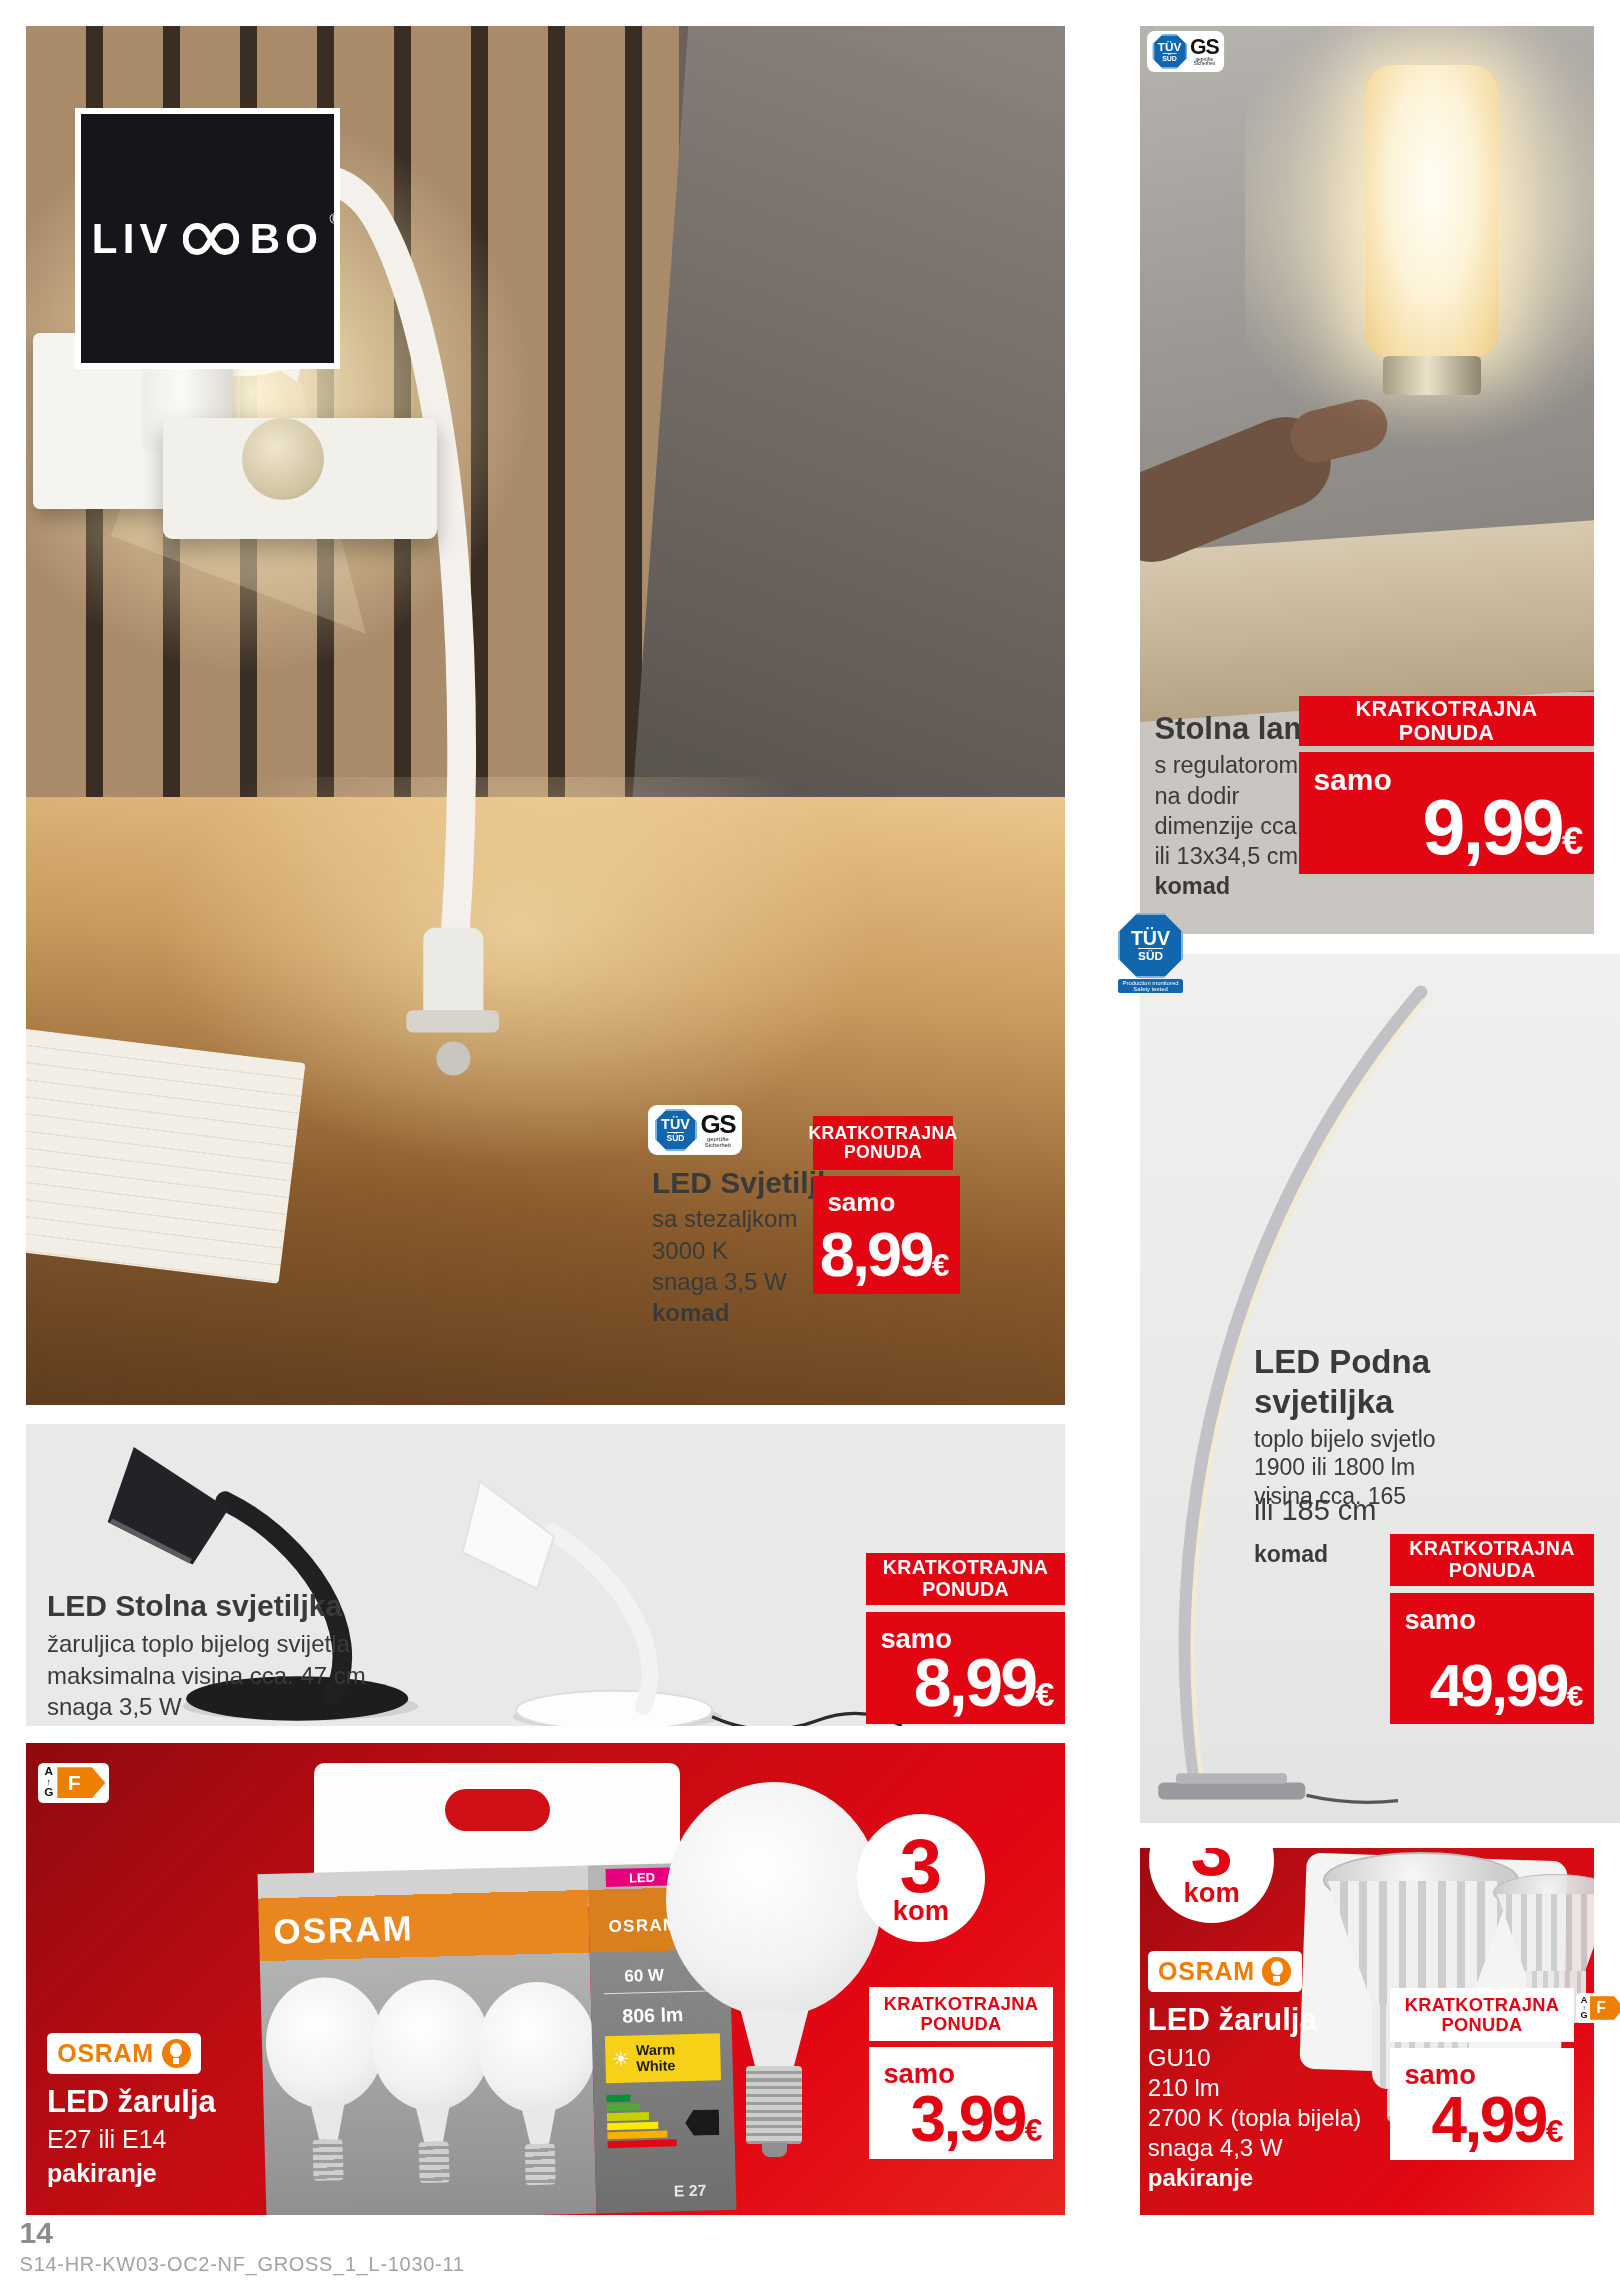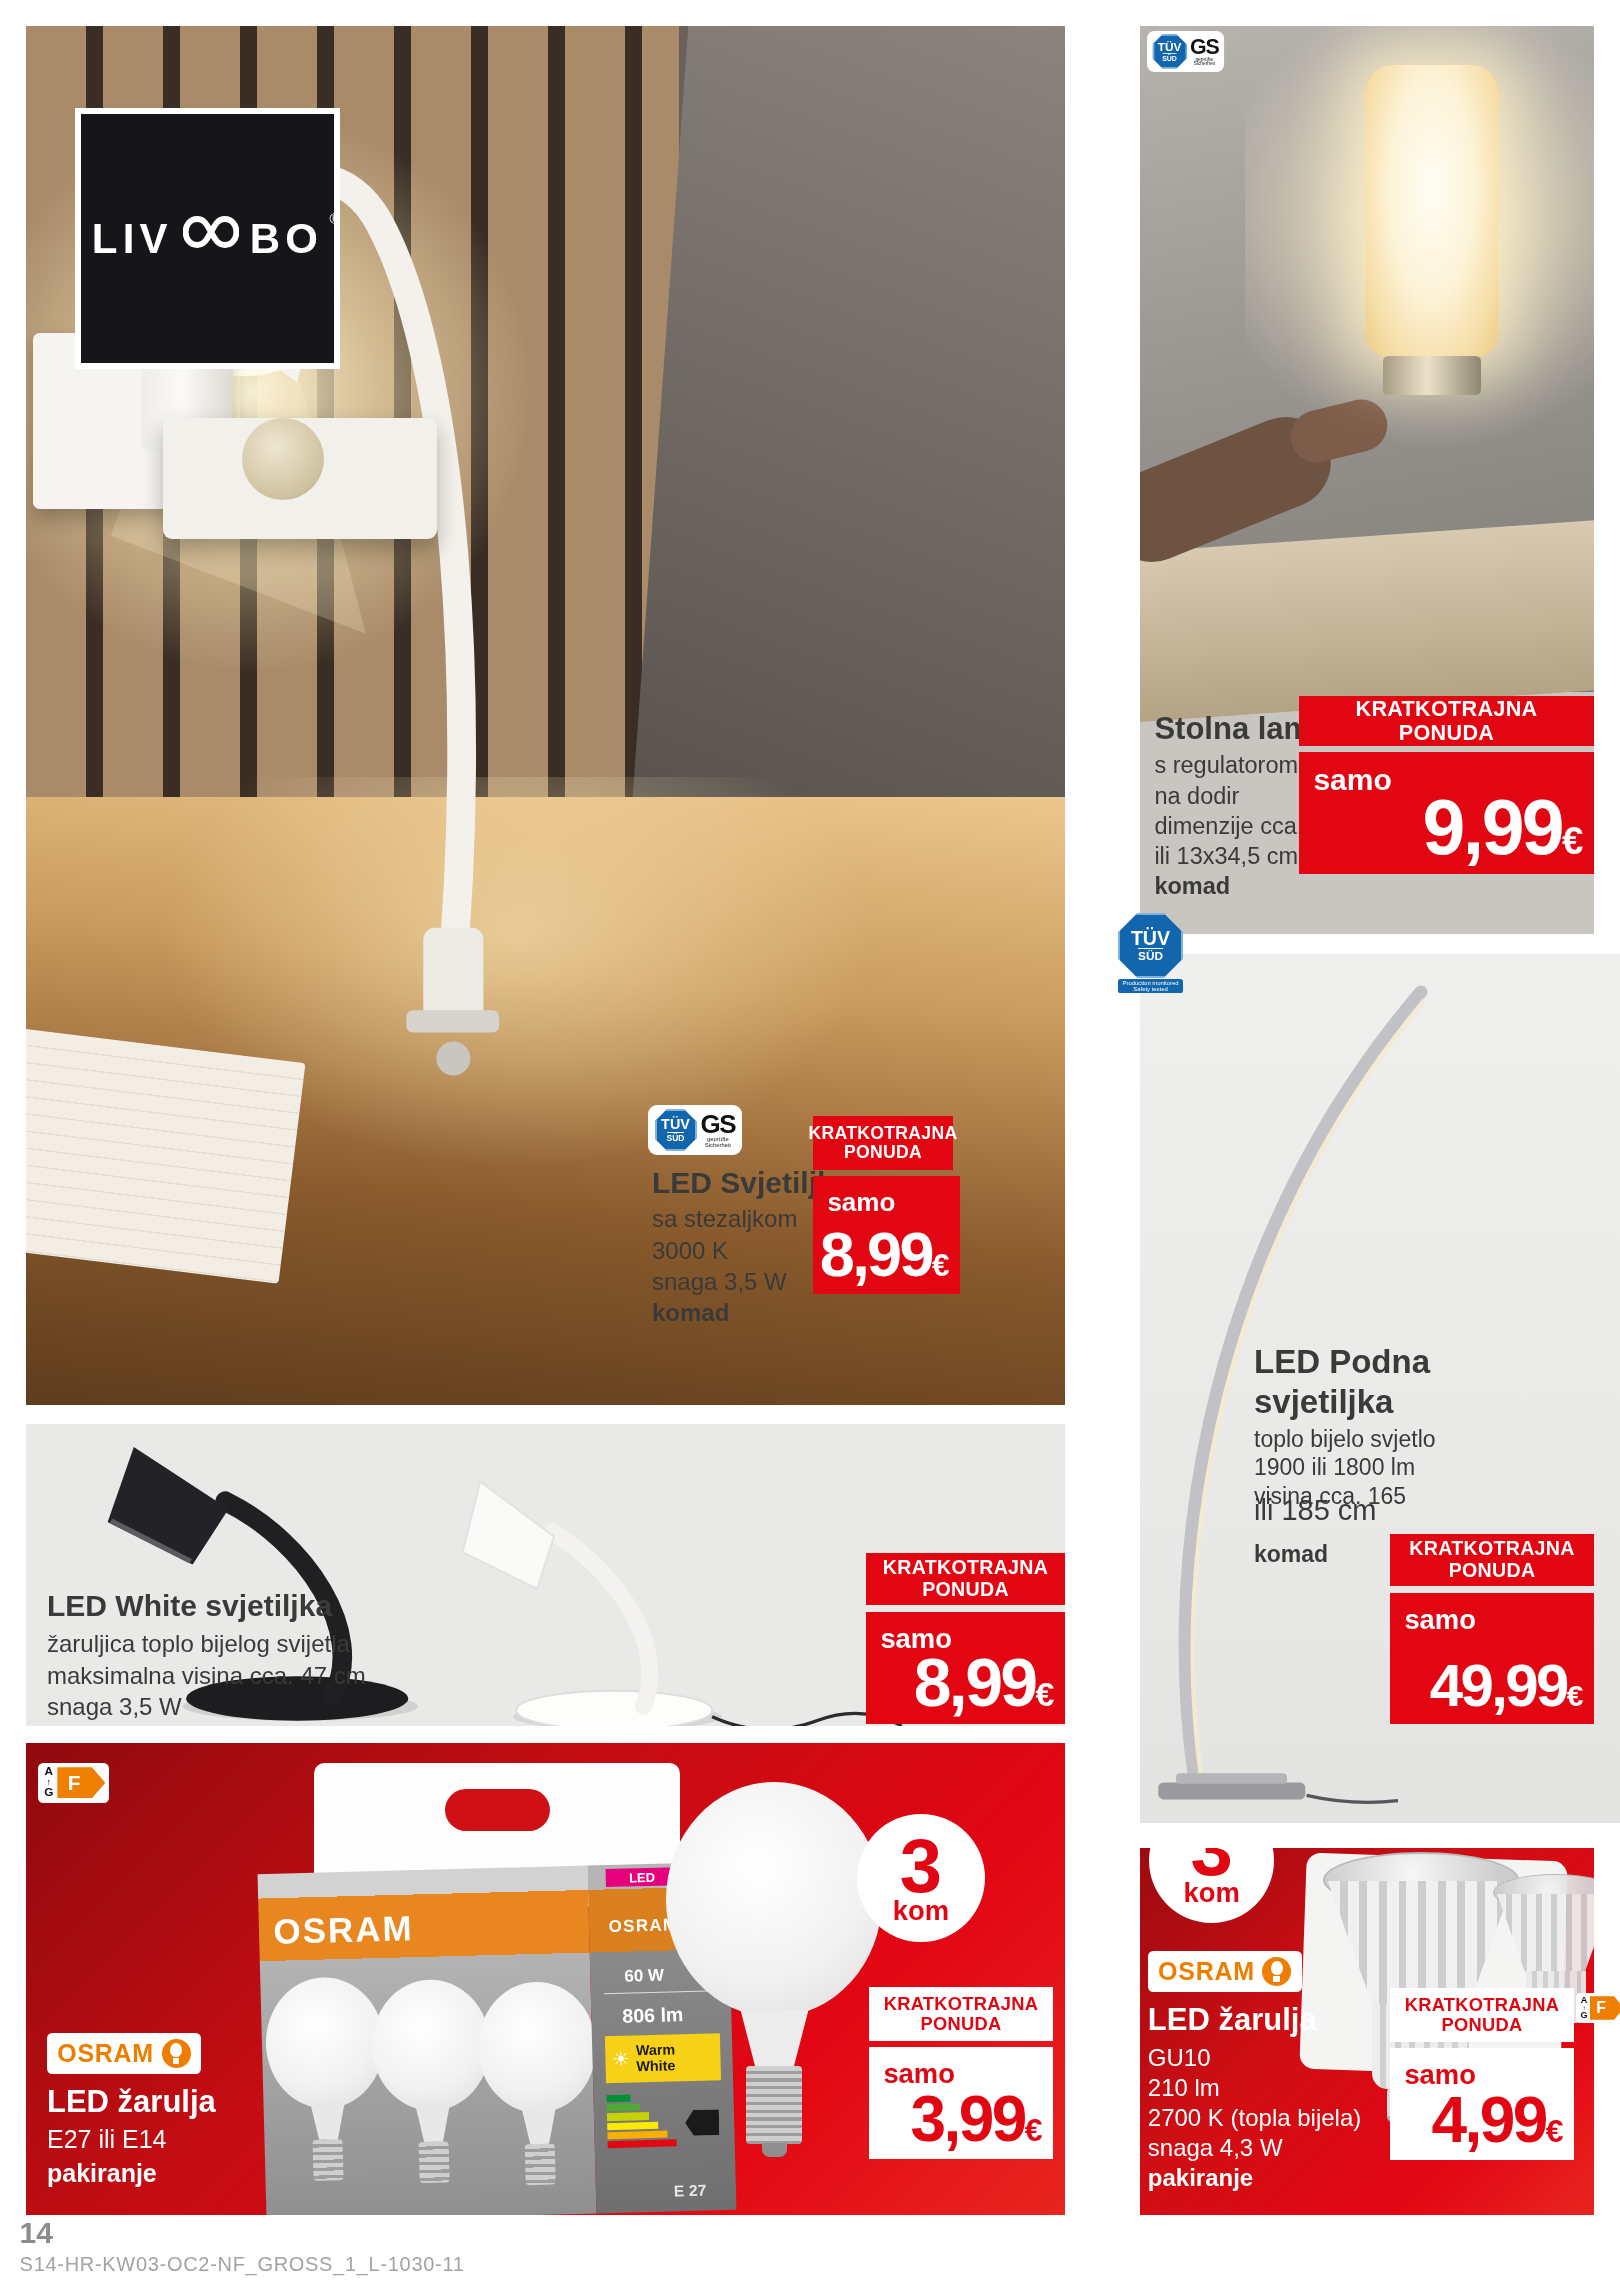--- a/index.html
+++ b/index.html
@@ -120,21 +120,21 @@
     <div class="abs" style="left:178px;top:230px;width:6.5px;height:72px;background:#6e6862;transform:rotate(12deg)"></div>
     <div class="abs" style="left:137px;top:392px;width:274px;height:121px;background:#f2f0eb;border-radius:9.1px;
                 box-shadow:0 10.5px 22px rgba(0,0,0,.28)"></div>
     <div class="abs" style="left:216px;top:392px;width:82px;height:82px;border-radius:50%;
                 background:radial-gradient(circle at 40% 35%,#efe6cf,#cfc2a0 70%,#b3a27d)"></div>
     <div class="abs" style="left:-19.6px;top:1019px;width:287px;height:222px;border-radius:3.9px;transform:rotate(7deg);
                 background:repeating-linear-gradient(180deg,#f2eee6 0 15.7px,#e4ded2 15.7px 17px)"></div>
 
     <div class="abs" style="left:49px;top:82px;width:265px;height:261px;background:#16161a;border:6.5px solid #fff;
                 display:flex;align-items:center;justify-content:center">
-      <div style="display:flex;gap:10.5px;color:#fff;">
+      <div style="display:flex;align-items:center;gap:10.5px;color:#fff;">
         <span style="font-size:42px;font-weight:bold;letter-spacing:5.2px">LIV</span>
         <svg width="56" height="34" viewBox="0 0 86 52">
           <path d="M22 6 C10 6 4 16 4 26 C4 36 10 46 22 46 C34 46 38 34 43 26 C48 18 52 6 64 6 C76 6 82 16 82 26 C82 36 76 46 64 46 C52 46 48 34 43 26 C38 18 34 6 22 6 Z" fill="none" stroke="#fff" stroke-width="9"></path>
         </svg>
         <span style="position:relative">
           <span style="font-size:42px;font-weight:bold;letter-spacing:5.2px">BO</span>
           <span style="position:absolute;top:-3.9px;right:-17px;font-size:14.4px">®</span>
         </span>
       </div>
     </div>
@@ -230,21 +230,21 @@
       <path d="M130 148 L252 210" stroke="#5c5c60" stroke-width="8"></path>
 
       <ellipse cx="905" cy="448" rx="160" ry="20" fill="rgba(0,0,0,.08)"></ellipse>
       <ellipse cx="900" cy="438" rx="150" ry="30" fill="#fdfdfc" stroke="#dddddb" stroke-width="3"></ellipse>
       <path d="M945 432 C985 330 890 215 805 165" fill="none" stroke="#f3f2f0" stroke-width="26" stroke-linecap="round"></path>
       <path d="M808 172 L695 88 L668 196 L782 252 Z" fill="#fafaf8" stroke="#e2e2e0" stroke-width="3"></path>
 
       <path d="M1050 448 q 80 36 160 6 q 70 -26 130 8" fill="none" stroke="#2b2b2b" stroke-width="5"></path>
     </svg>
 
-    <div class="ptitle" style="left:21px;top:165px;font-size:30px">LED White svjetiljka</div>
+    <div class="ptitle" style="left:21px;top:165px;font-size:30px">LED Stolna svjetiljka</div>
     <div class="pline" style="left:21px;top:206px;font-size:24px">žaruljica toplo bijelog svijetla</div>
     <div class="pline" style="left:21px;top:238px;font-size:24px">maksimalna visina cca. 47 cm</div>
     <div class="pline" style="left:21px;top:269px;font-size:24px">snaga 3,5 W</div>
     <div class="pline bold" style="left:21px;top:273px;font-size:24px;transform:translateY(27.4px)">komad</div>
 
     <div class="badge abs" style="left:840px;top:129px;width:199px;height:52px">
       <span style="font-size:19.6px">KRATKOTRAJNA</span>
       <span style="font-size:19.6px">PONUDA</span>
     </div>
     <div class="pricebox" style="left:840px;top:188px;width:199px;height:112px">

